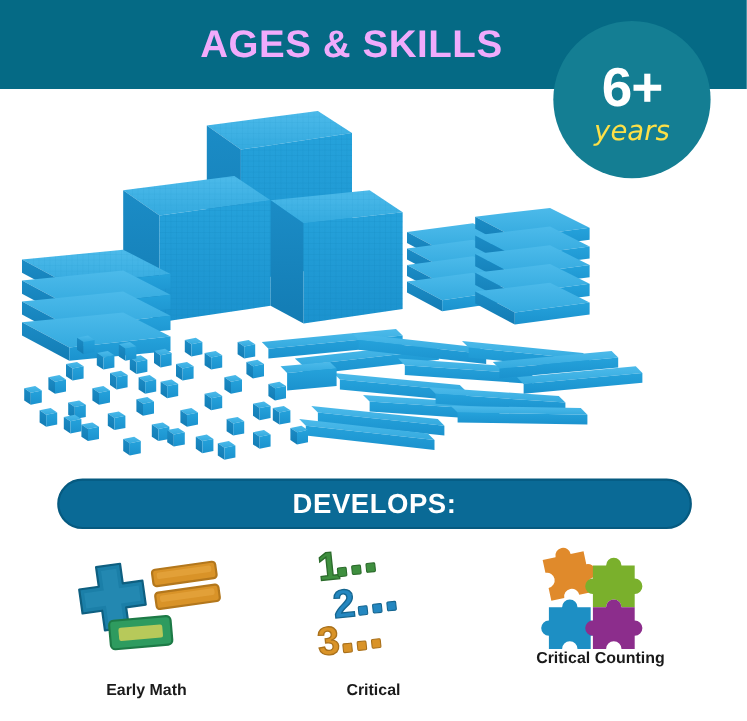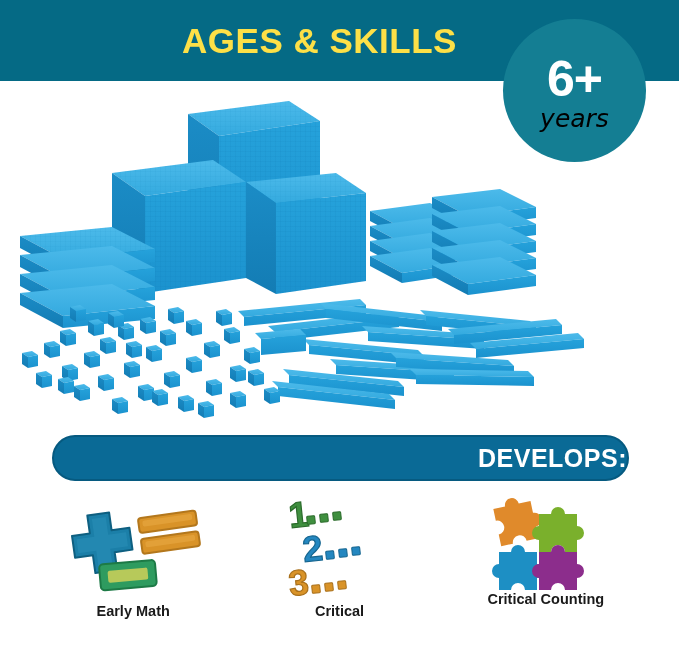--- a/index.html
+++ b/index.html
@@ -13,77 +13,77 @@
   .page{position:relative;width:679px;height:655px;overflow:hidden;background:#fff;}
 
   
   .header{
     position:absolute;left:0;top:0;width:679px;height:81px;
     background:#056a85;
   }
   .header-title{
     position:absolute;left:0;top:0;width:679px;height:81px;
     display:flex;align-items:center;justify-content:center;
-    color:#fde047;
+    color:#f0abfc;
     font-size:35px;
     font-weight:bold;
     letter-spacing:0.5px;
     font-family:"Liberation Sans", sans-serif;
     padding-right:40px;
     box-sizing:border-box;
   }
   .age-badge{
     position:absolute;left:503px;top:19px;
     width:143px;height:143px;border-radius:50%;
     background:#147e93;
     display:flex;flex-direction:column;align-items:center;justify-content:center;
     z-index:5;
   }
   .age-badge-number{
     color:#ffffff;font-size:50px;font-weight:bold;line-height:0.95;
     letter-spacing:-1px;margin-top:6px;
   }
   .age-badge-unit{
-    color:#000000;font-size:25px;line-height:1;margin-top:2px;
+    color:#fde047;font-size:25px;line-height:1;margin-top:2px;
     font-style:italic;font-family:"DejaVu Sans", sans-serif;
   }
 
   
   .product-area{
     position:absolute;left:0;top:81px;width:679px;height:345px;
     background:#ffffff;overflow:hidden;
   }
   .blocks-stage{position:absolute;left:0;top:0;width:679px;height:345px;}
 
   
   .develops-pill{
     position:absolute;left:52px;top:435px;width:577px;height:46px;
     background:#0a6a96;border:2px solid #065a80;border-radius:23px;
     box-sizing:border-box;
-    display:flex;align-items:center;justify-content:flex-end;
+    display:flex;align-items:center;justify-content:center;
   }
   .develops-label{
     color:#ffffff;font-size:25px;font-weight:bold;letter-spacing:0.5px;
   }
 
   
   .skills-row{
     position:absolute;left:30px;top:492px;width:619px;height:160px;
     display:flex;
   }
   .skill{
     flex:1 1 0;display:flex;flex-direction:column;align-items:center;
     justify-content:flex-start;
   }
   .skill-art{
     width:170px;height:110px;position:relative;
   }
   .skill-label{
     font-size:14.5px;font-weight:bold;color:#1a1a1a;text-align:center;
-    line-height:1.25;font-family:"Liberation Sans", sans-serif;
+    line-height:1.25;font-family:"Liberation Sans", sans-serif;margin-top:17px;
   }
   .skill-label.two-line{margin-top:-12px;}
 </style>
 </head>
 <body>
 
 <div class="page">
 
   <div class="header">
     <div class="header-title">AGES &amp; SKILLS</div>

